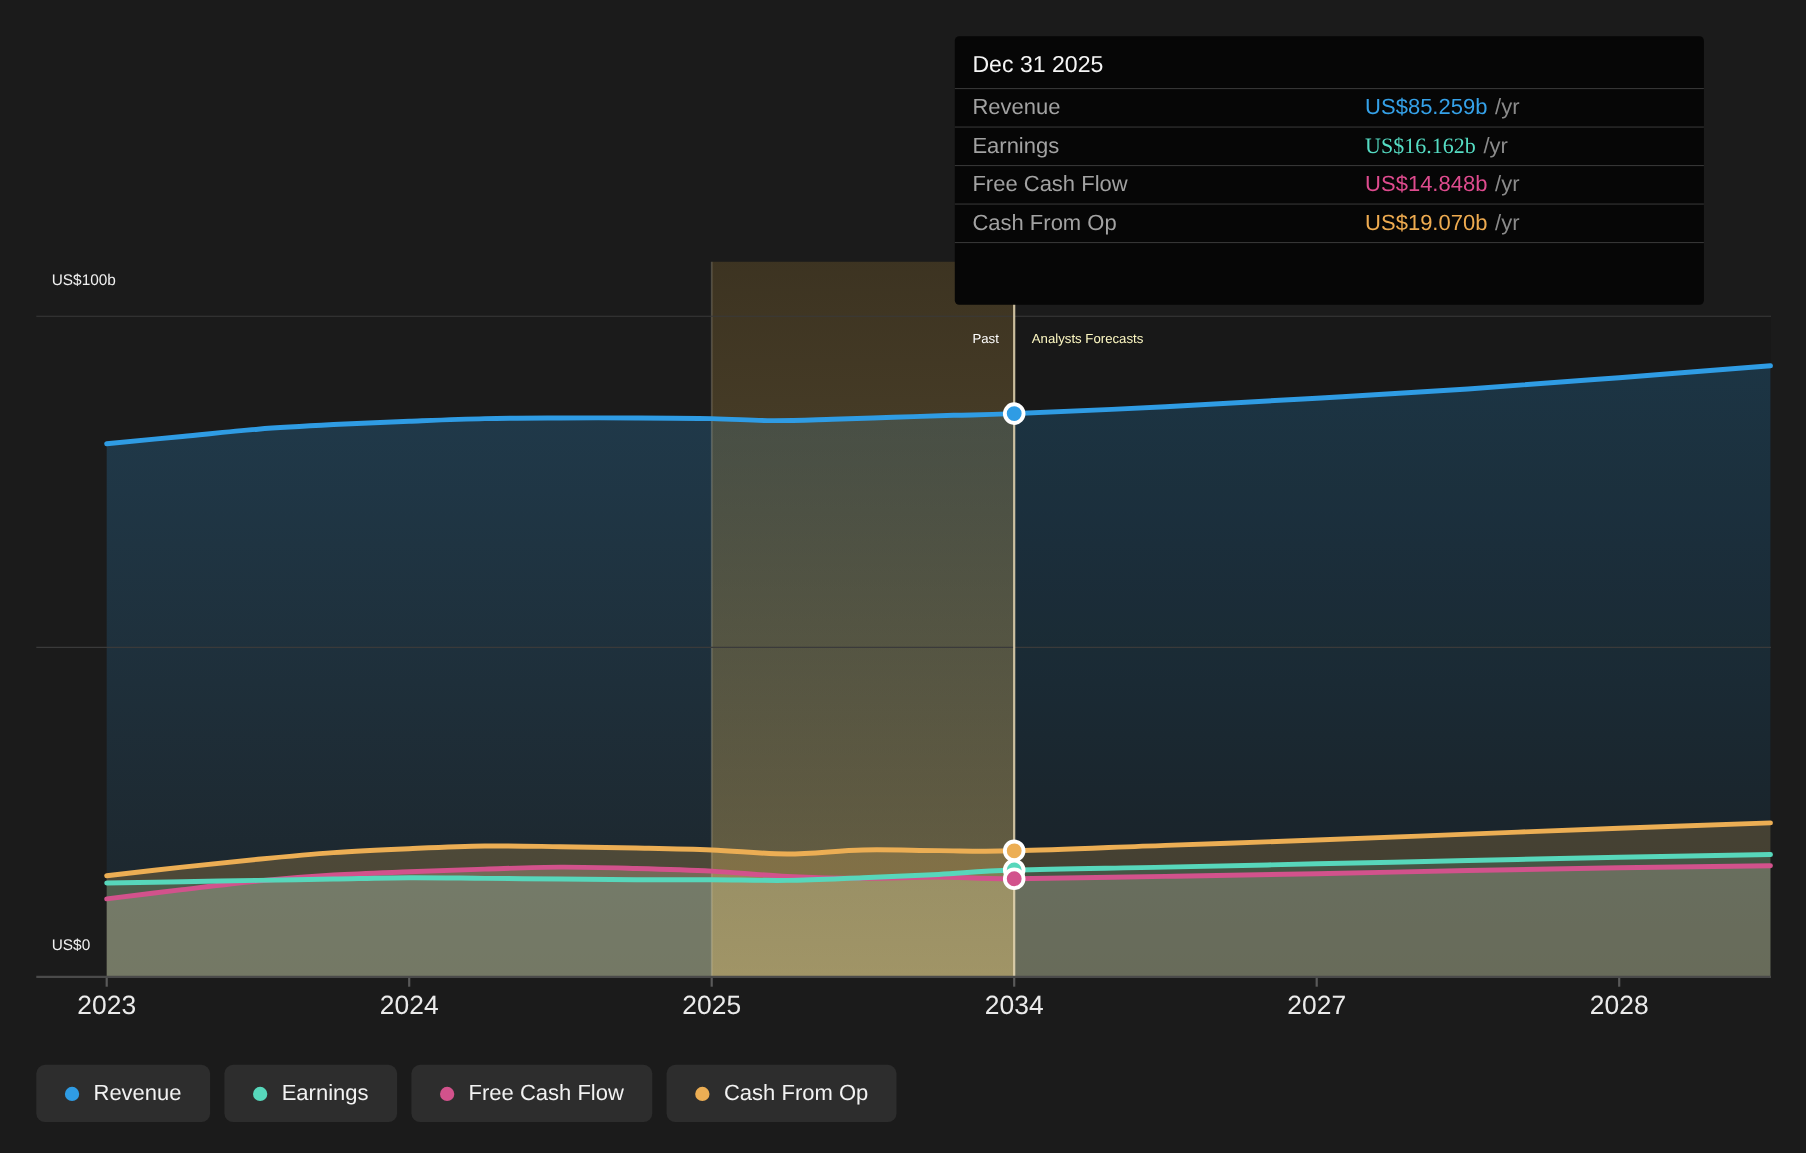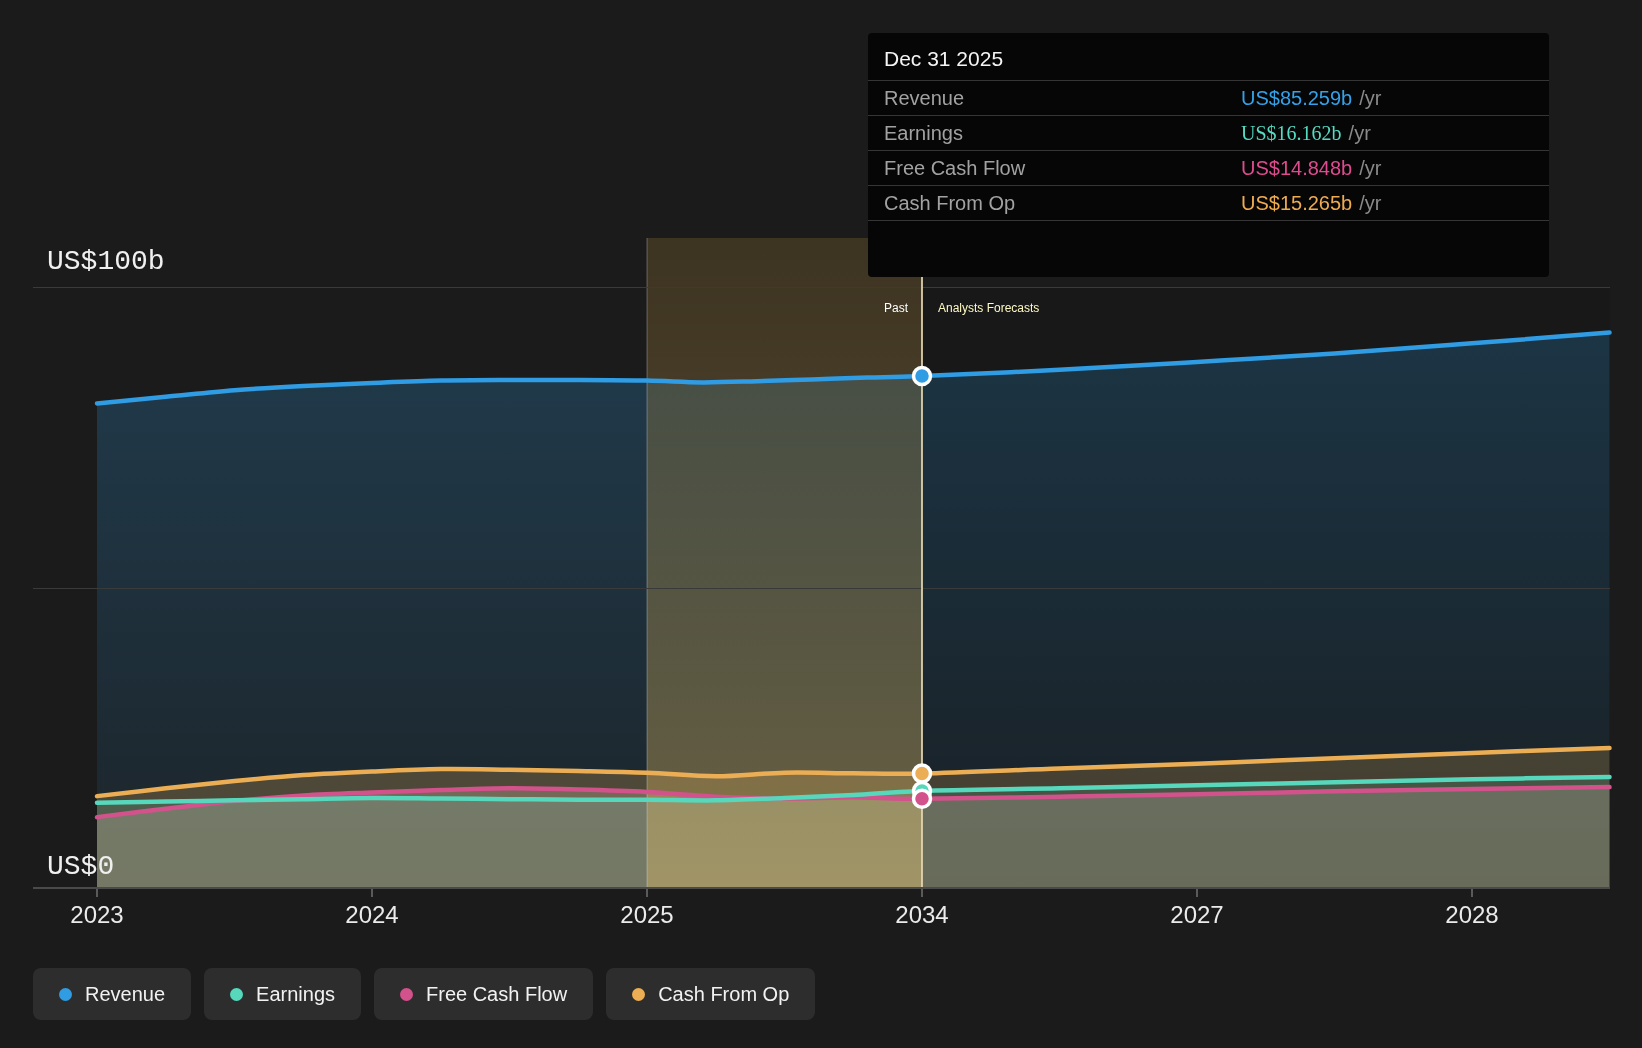--- a/index.html
+++ b/index.html
@@ -2,21 +2,21 @@
 <html><head>
 <meta charset="utf-8">
 <style>
   html,body{margin:0;padding:0;background:#1b1b1b;}
   .stage{
     position:relative;width:1642px;height:1048px;overflow:hidden;
     background:#1b1b1b;font-family:"Liberation Sans",sans-serif;
     -webkit-font-smoothing:antialiased;
   }
   svg.chart{position:absolute;left:0;top:0;}
-  .ylab{position:absolute;left:47px;color:#f0f0f0;font-size:28px;font-family:Liberation Mono, monospace;}
+  .ylab{position:absolute;left:47px;color:#f0f0f0;font-size:14px;}
   .xlab{position:absolute;top:901px;transform:translateX(-50%);color:#ebebeb;font-size:24px;}
   .zone-label{position:absolute;top:301px;font-size:12px;white-space:nowrap;}
   .zone-past{color:#ffffff;transform:translateX(-100%);}
   .zone-forecast{color:#fef9c3;}
   .tooltip{
     position:absolute;left:868px;top:33px;width:681px;height:244px;
     background:#060606;border-radius:4px;box-sizing:border-box;z-index:5;
   }
   .ttitle{height:47px;line-height:52px;padding:0 16px;color:#f5f5f5;font-size:21px;
     border-bottom:1px solid #353535;}
@@ -95,21 +95,21 @@
     <div class="trow">
       <span class="lab">Earnings</span>
       <span class="val"><span style="color: rgb(85, 220, 195); font-family: Liberation Serif, serif;">US$16.162b</span><span class="sfx">/yr</span></span>
     </div>
     <div class="trow">
       <span class="lab">Free Cash Flow</span>
       <span class="val"><span style="color: rgb(222, 75, 142);">US$14.848b</span><span class="sfx">/yr</span></span>
     </div>
     <div class="trow">
       <span class="lab">Cash From Op</span>
-      <span class="val"><span style="color: rgb(238, 171, 80);">US$15.265b</span><span class="sfx">/yr</span></span>
+      <span class="val"><span style="color: rgb(238, 171, 80);">US$19.070b</span><span class="sfx">/yr</span></span>
     </div>
   </div>
 
   <div class="legend">
     <div class="pill">
       <span class="dot" style="background: rgb(47, 156, 228);"></span>
       <span>Revenue</span>
     </div>
     <div class="pill">
       <span class="dot" style="background: rgb(87, 215, 187);"></span>

